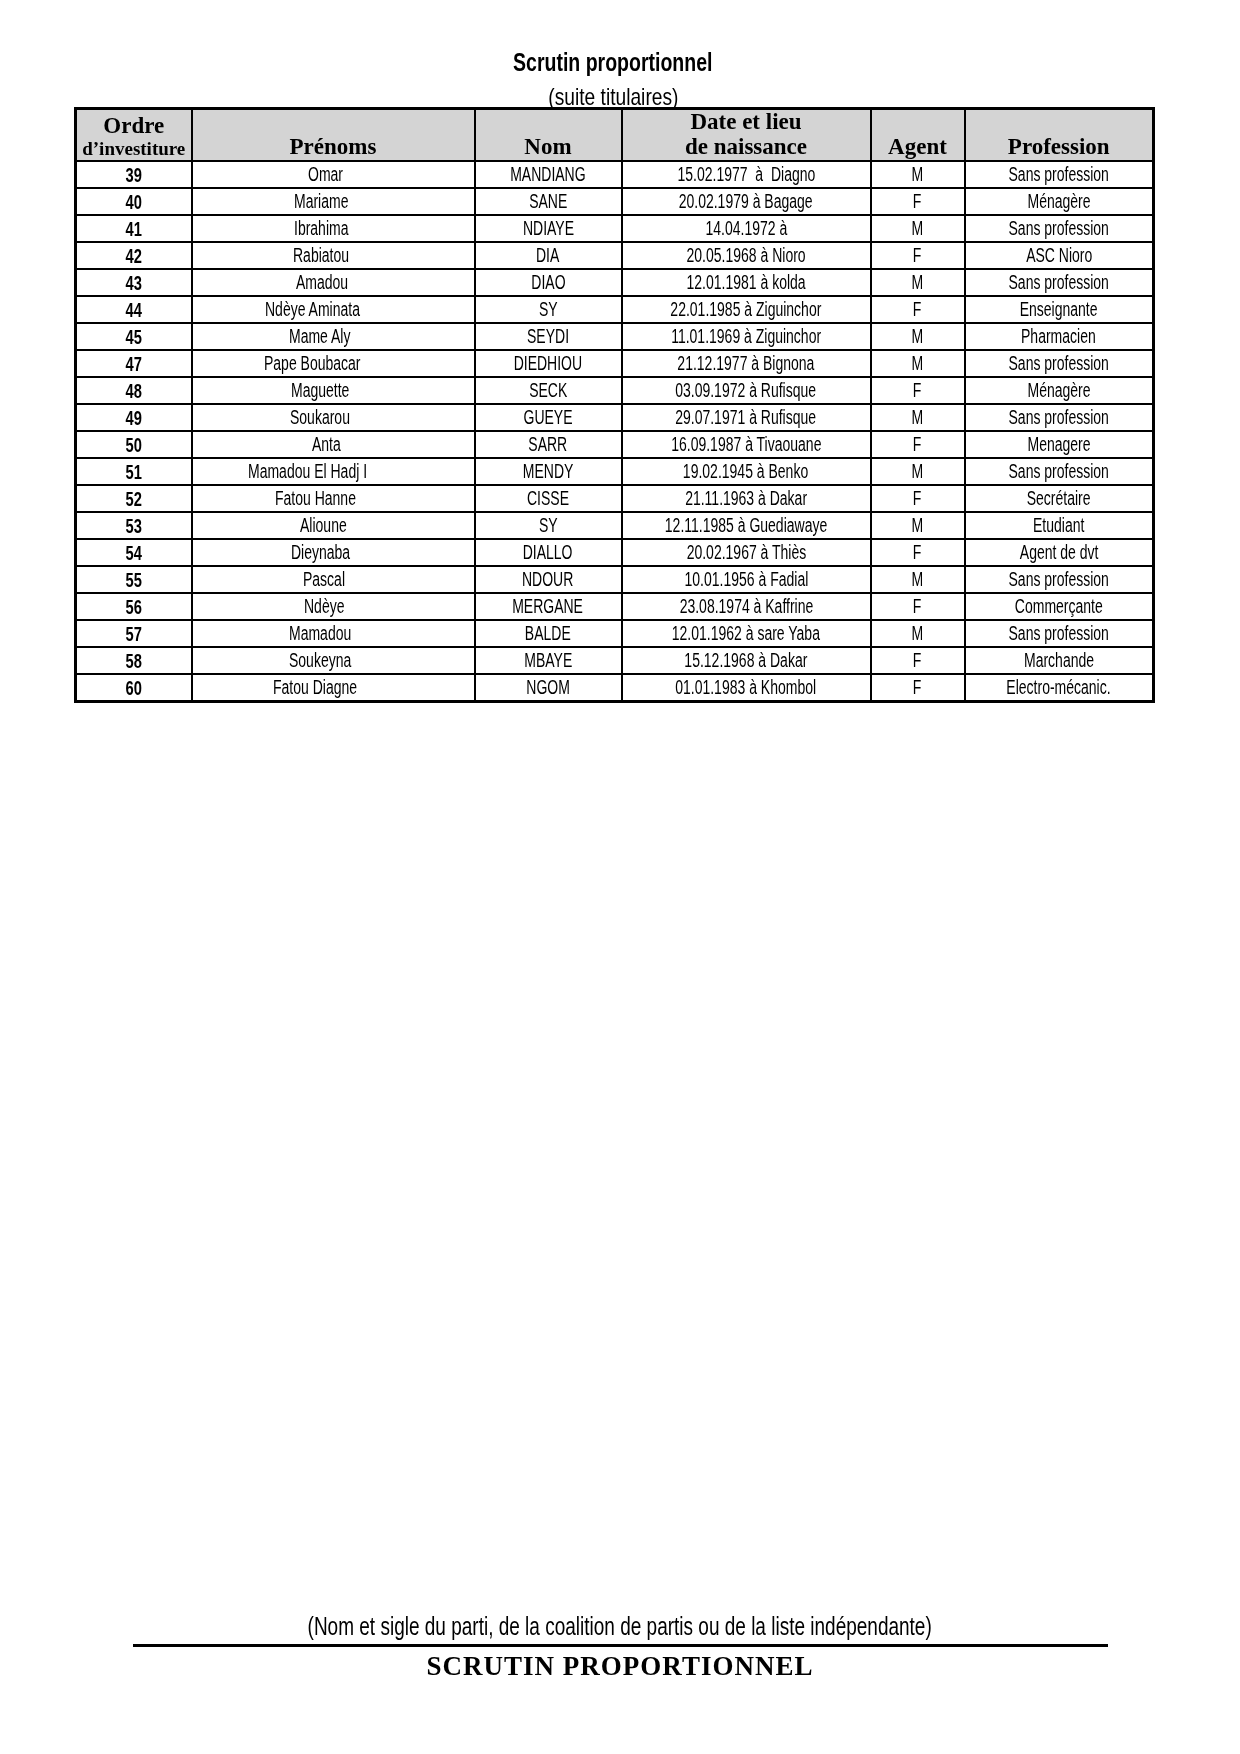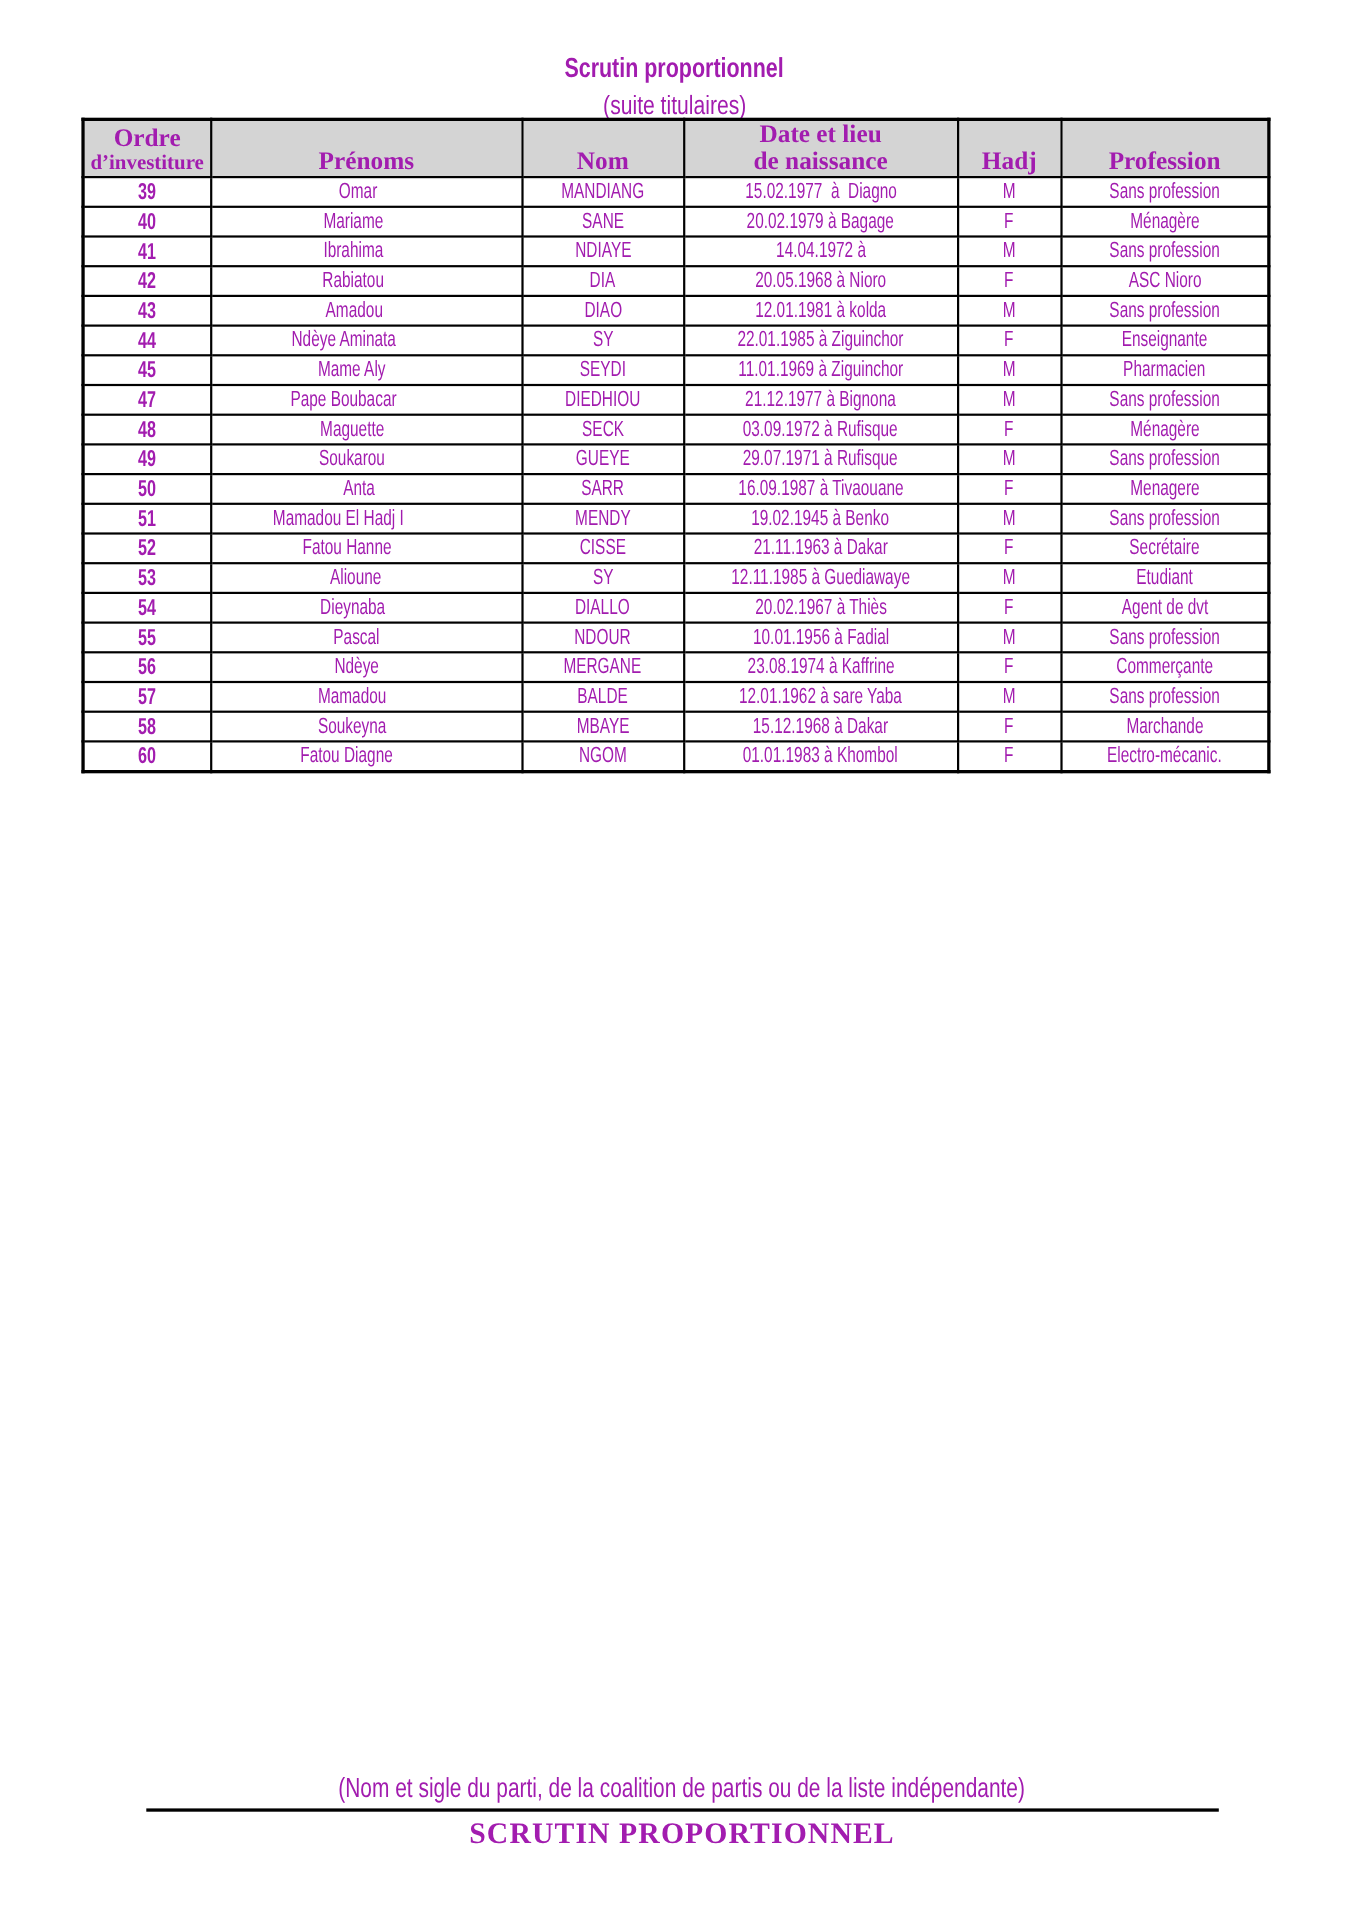--- a/index.html
+++ b/index.html
@@ -2,21 +2,21 @@
 <html><head>
 <meta charset="utf-8">
 <style>
   html, body { margin: 0; padding: 0; background: #ffffff; }
   .page {
     position: relative;
     width: 1220px;
     height: 1754px;
     background: #ffffff;
     font-family: "Liberation Sans", sans-serif;
-    color: #a21caf;
+    color: #000000;
     overflow: hidden;
   }
   
   .cond {
     display: inline-block;
     transform: scaleX(0.70);
     transform-origin: center center;
     white-space: pre;
     letter-spacing: 0px;
   }
@@ -121,21 +121,21 @@
         <th>
           <div>Ordre</div>
           <div class="hline-small">d’investiture</div>
         </th>
         <th>Prénoms</th>
         <th>Nom</th>
         <th>
           <div>Date et lieu</div>
           <div>de naissance</div>
         </th>
-        <th>Hadj</th>
+        <th>Agent</th>
         <th>Profession</th>
       </tr>
     </thead>
     <tbody>
         <tr>
           <td class="c-ordre"><span class="cond">39</span></td>
           <td class="c-prenoms"><span class="cond cond-left">Omar</span></td>
           <td class="c-nom"><span class="cond">MANDIANG</span></td>
           <td class="c-naissance"><span class="cond">15.02.1977  à  Diagno</span></td>
           <td class="c-sexe"><span class="cond">M</span></td>

